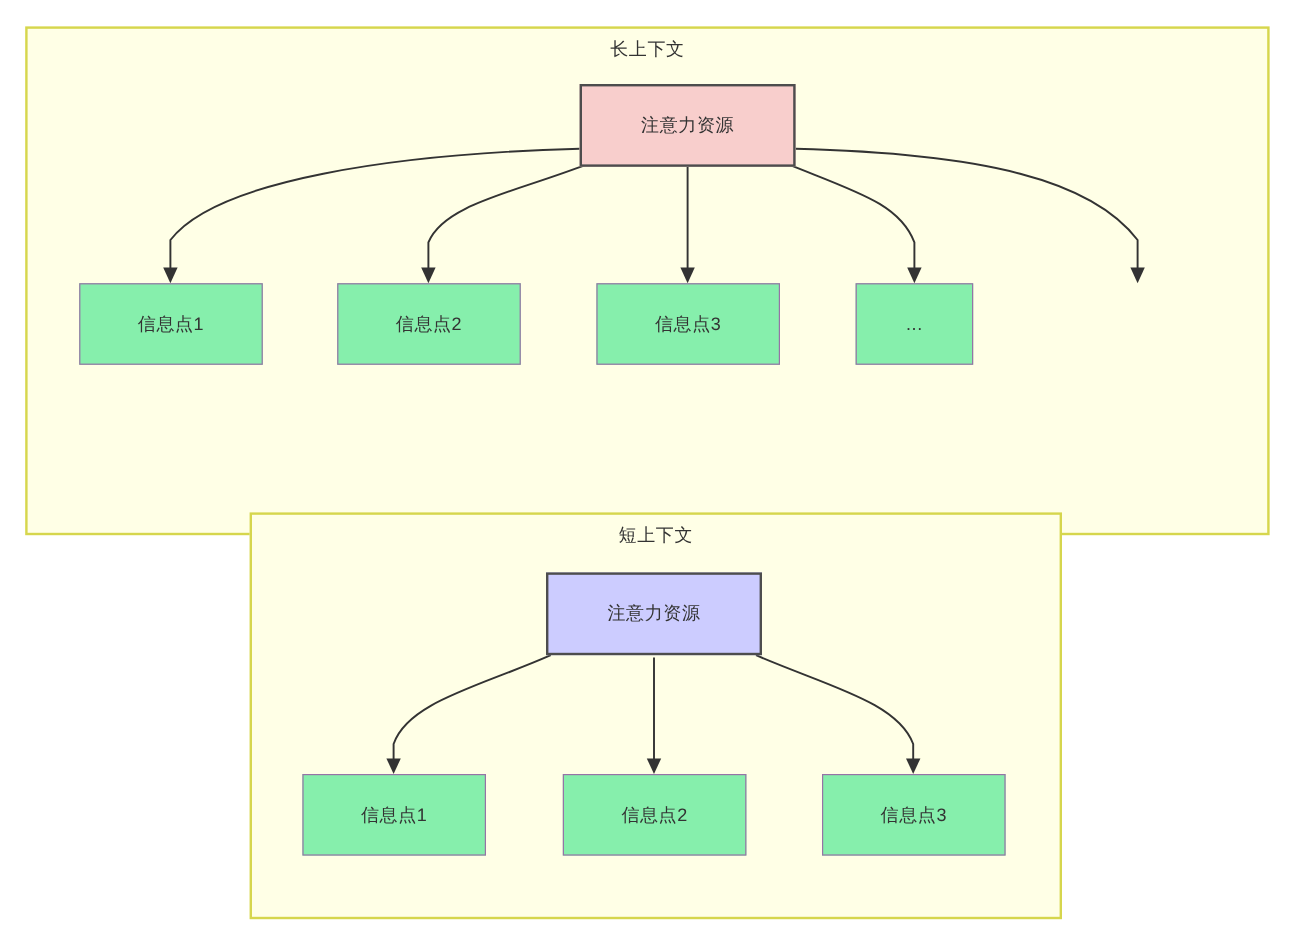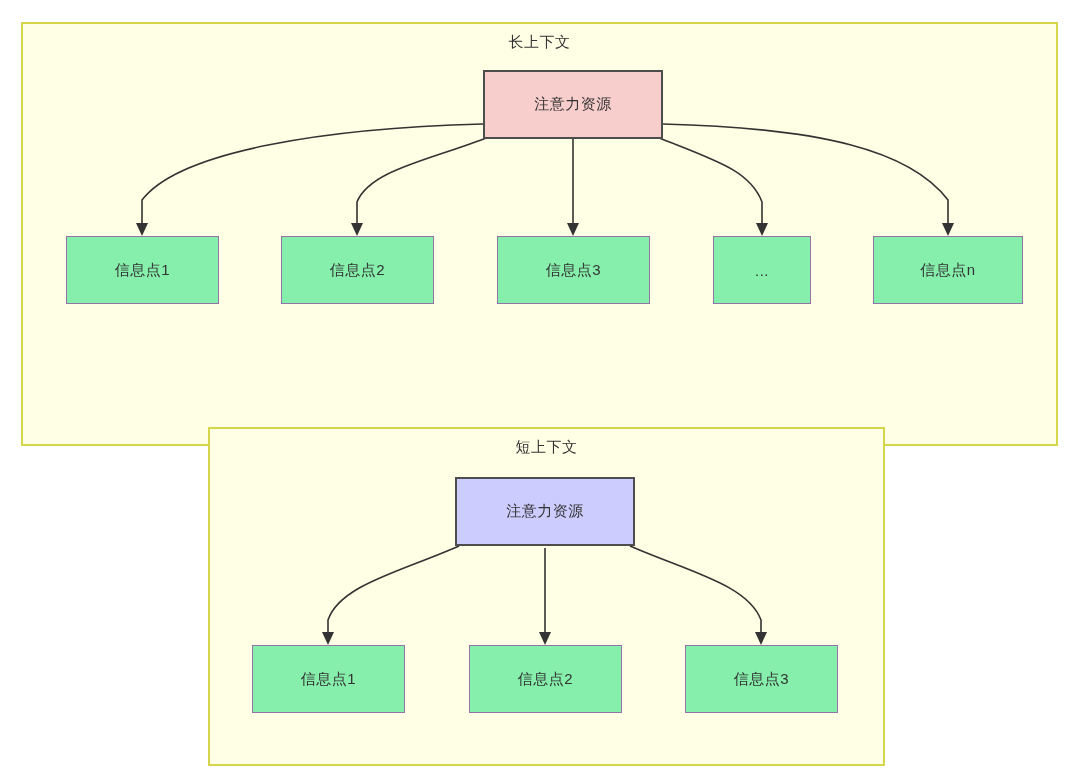--- a/index.html
+++ b/index.html
@@ -127,23 +127,20 @@
   </div>
 
   <div class="node node-info" style="left:497px; top:236px; width:153px; height:68px;">
     <span>信息点3</span>
   </div>
 
   <div class="node node-info" style="left:713px; top:236px; width:98px; height:68px;">
     <span>...</span>
   </div>
 
-  <div class="node node-info" style="left:873px; top:236px; width:150px; height:68px;">
-    <span>信息点n</span>
-  </div>
 
   <div class="container" id="short-context-container">
     <div class="container-title">短上下文</div>
   </div>
 
   <svg class="edges" id="short-context-edges" viewBox="0 0 1080 774" width="1080" height="774">
 
     <path class="edge-path" d="M 459,546 C 400,572 340,585 328,620 L 328,637"></path>
     <polygon class="arrow-head" points="328,645 322,632 334,632"></polygon>
 

